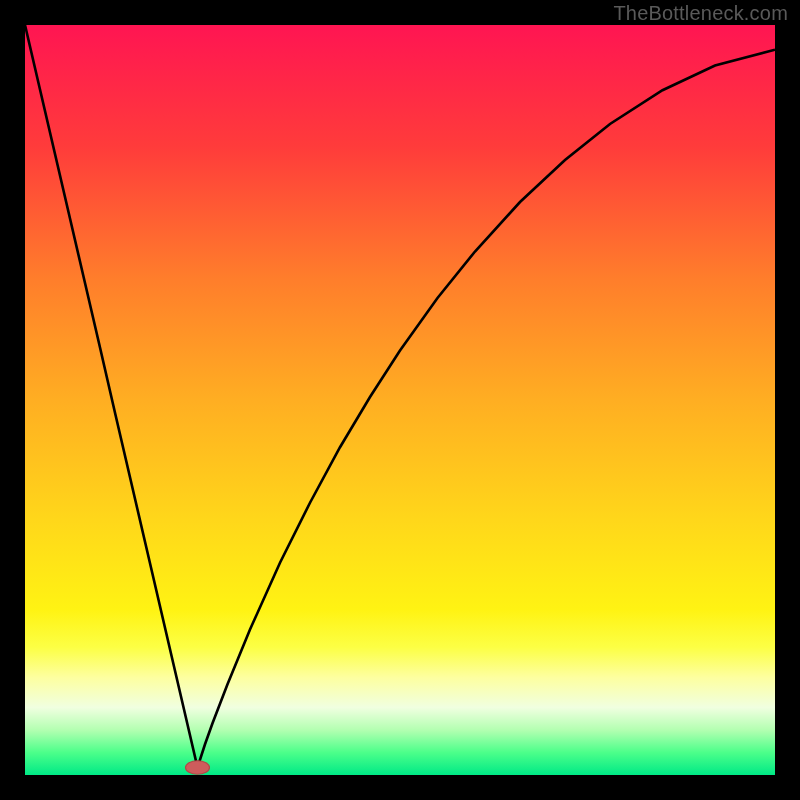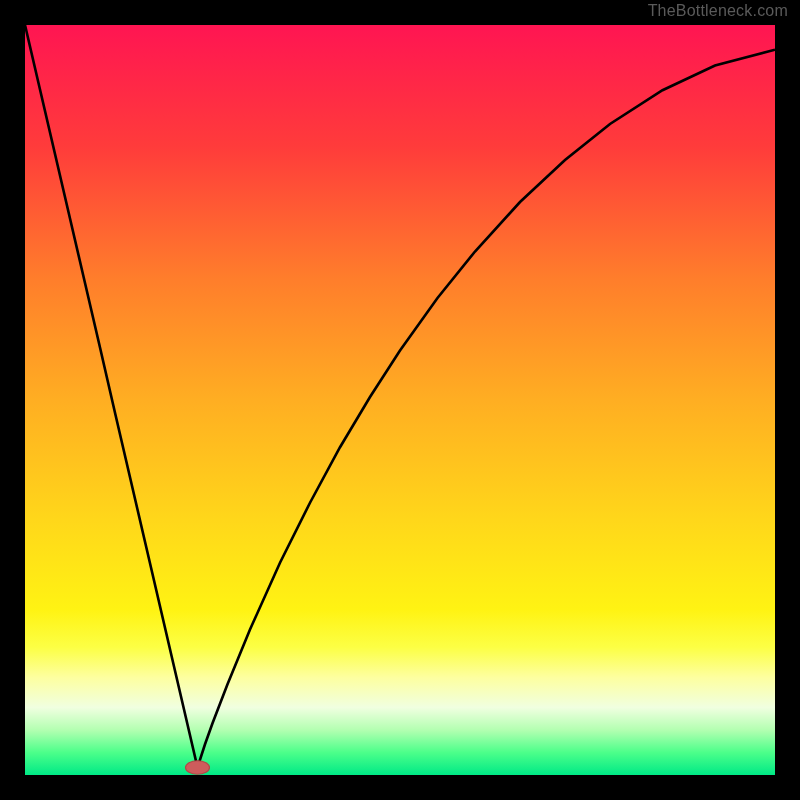--- a/index.html
+++ b/index.html
@@ -32,21 +32,21 @@
     left: 0;
     top: 0;
     width: 100%;
     height: 100%;
   }
   .watermark {
     position: absolute;
     top: 2px;
     right: 12px;
     font-family: Arial, Helvetica, sans-serif;
-    font-size: 16px;
+    font-size: 20px;
     color: #5a5a5a;
     letter-spacing: 0.2px;
   }
 </style>
 </head>
 <body>
 
 <div class="chart-container">
   <div class="plot-area">
     <svg class="gradient-bg" viewBox="0 0 100 100" preserveAspectRatio="none">

